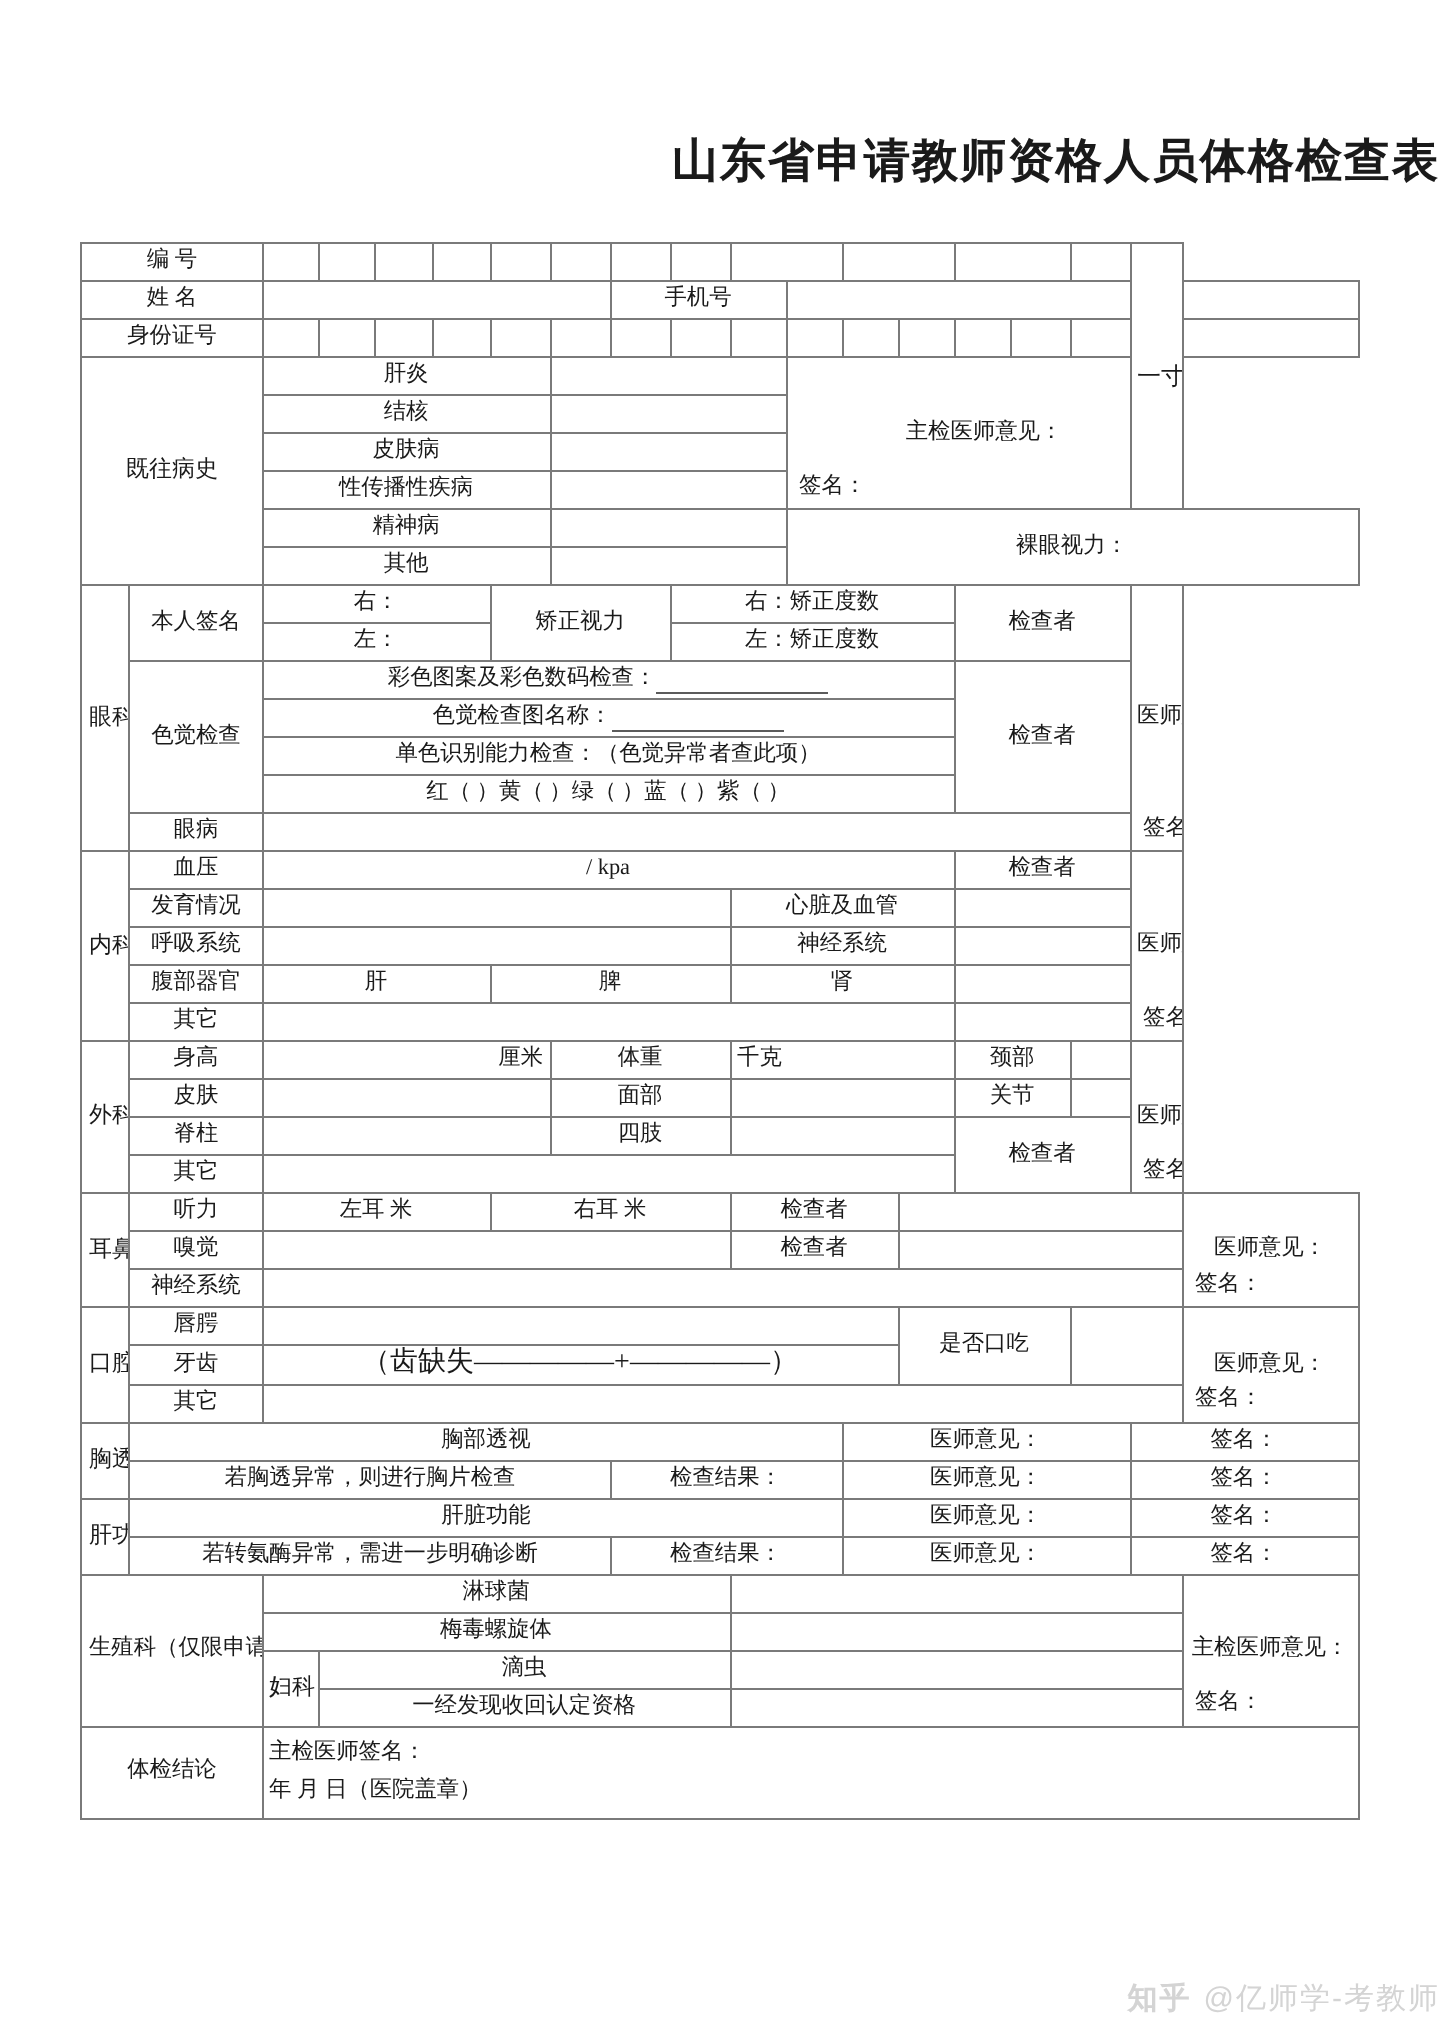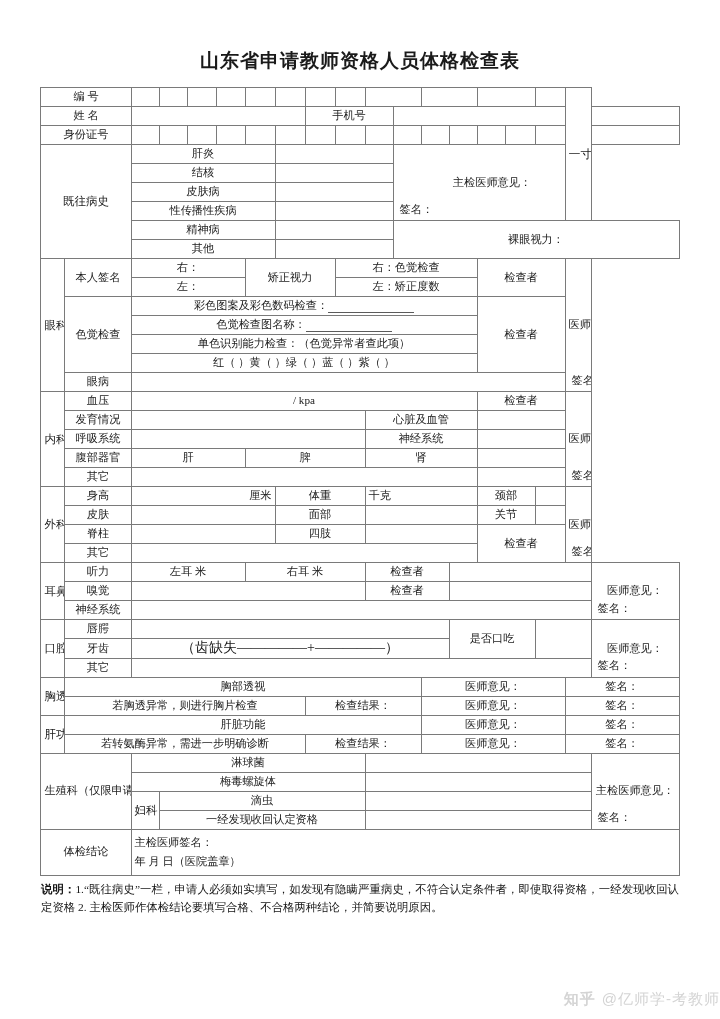--- a/index.html
+++ b/index.html
@@ -16,32 +16,32 @@
     overflow: hidden;
   }
   #page {
     width: 720px;
     height: 1019px;
     position: relative;
     background: #fff;
     box-sizing: border-box;
   }
   #title {
-    text-align: center;
-    font-size: 19px;
+    text-align: right;
+    font-size: 23px;
     font-weight: bold;
     letter-spacing: 1px;
-    padding-top: 48px;
+    padding-top: 65px;
     padding-bottom: 9px;
     font-family: "Liberation Serif", "DejaVu Serif", serif;
   }
   table.form {
     border-collapse: collapse;
     width: 638px;
-    margin: 4px auto;
+    margin: 16px auto;
     table-layout: fixed;
     font-size: 11.2px;
     line-height: 1.18;
   }
   table.form td {
     border: 1px solid #7a7a7a;
     padding: 1px 3px;
     vertical-align: middle;
     text-align: center;
     height: 19px;
@@ -219,21 +219,21 @@
     <tr>
       <td colspan="5">其他</td>
       <td colspan="4"></td>
     </tr>
 
     <tr>
       <td rowspan="7" class="vtitle">眼科</td>
       <td rowspan="2">本人签名</td>
       <td colspan="4" class="lft">右：</td>
       <td colspan="3" rowspan="2">矫正视力</td>
-      <td colspan="5" class="lft">右：色觉检查</td>
+      <td colspan="5" class="lft">右：矫正度数</td>
       <td colspan="3" rowspan="2">检查者</td>
       <td rowspan="7" class="sigcell">
         <span>医师意见：</span>
         <span class="sig-bottom">签名：</span>
       </td>
     </tr>
 
     <tr>
       <td colspan="4" class="lft">左：</td>
       <td colspan="5" class="lft">左：矫正度数</td>
@@ -448,19 +448,18 @@
         <div style="text-align:left; line-height:1.7;">
           <div>主检医师签名：</div>
           <div>年        月        日（医院盖章）</div>
         </div>
       </td>
     </tr>
 
   </tbody>
     </table>
 
-  <div class="note"><b>说明：</b><span>1.“既往病史”一栏，申请人必须如实填写，如发现有隐瞒严重病史，不符合认定条件者，即使取得资格，一经发现收回认定资格 2. 主检医师作体检结论要填写合格、不合格两种结论，并简要说明原因。</span></div>
 
   <div id="footer">
     <span class="zh">知乎</span><span>@亿师学-考教师</span>
   </div>
 
 </div>
 
 </body></html>

